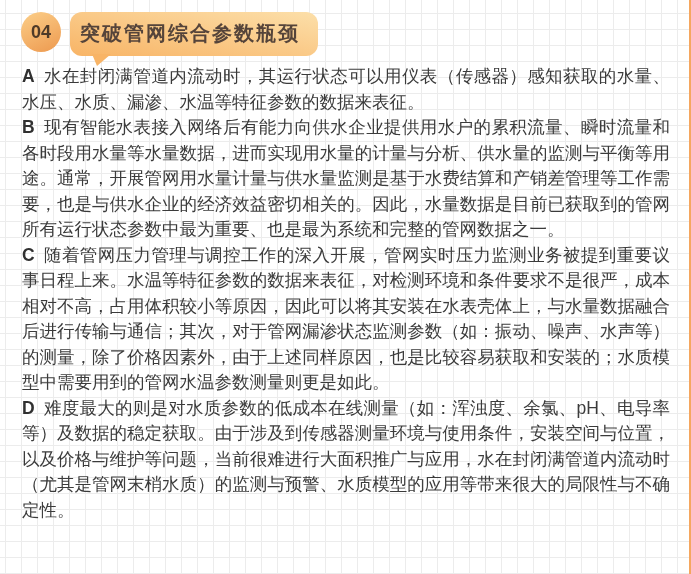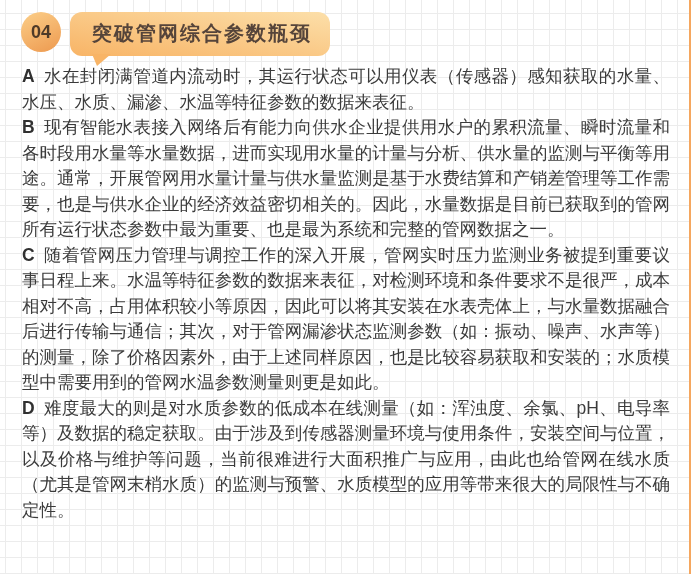--- a/index.html
+++ b/index.html
@@ -46,21 +46,21 @@
     justify-content: center;
     font-weight: bold;
     font-size: 18px;
     color: #4e3a28;
   }
   .bubble {
     position: relative;
     margin-left: 9px;
     background: linear-gradient(to top right, #f8b466, #fcdfa9);
     border-radius: 12px;
-    padding: 8px 18px 9px 22px;
+    padding: 8px 18px 9px 10px;
     font-size: 20px;
     font-weight: bold;
     color: #55443a;
     letter-spacing: 2px;
     white-space: nowrap;
   }
   .bubble-tail {
     position: absolute;
     left: 22px;
     top: calc(100% - 2px);
@@ -99,18 +99,18 @@
     <div class="bubble">
       <span>突破管网综合参数瓶颈</span>
       <span class="bubble-tail"></span>
     </div>
   </div>
 
   <div class="content">
     <p><span class="plabel">A</span><span>水在封闭满管道内流动时，其运行状态可以用仪表（传感器）感知获取的水量、水压、水质、漏渗、水温等特征参数的数据来表征。</span></p>
     <p><span class="plabel">B</span><span>现有智能水表接入网络后有能力向供水企业提供用水户的累积流量、瞬时流量和各时段用水量等水量数据，进而实现用水量的计量与分析、供水量的监测与平衡等用途。通常，开展管网用水量计量与供水量监测是基于水费结算和产销差管理等工作需要，也是与供水企业的经济效益密切相关的。因此，水量数据是目前已获取到的管网所有运行状态参数中最为重要、也是最为系统和完整的管网数据之一。</span></p>
     <p><span class="plabel">C</span><span>随着管网压力管理与调控工作的深入开展，管网实时压力监测业务被提到重要议事日程上来。水温等特征参数的数据来表征，对检测环境和条件要求不是很严，成本相对不高，占用体积较小等原因，因此可以将其安装在水表壳体上，与水量数据融合后进行传输与通信；其次，对于管网漏渗状态监测参数（如：振动、噪声、水声等）的测量，除了价格因素外，由于上述同样原因，也是比较容易获取和安装的；水质模型中需要用到的管网水温参数测量则更是如此。</span></p>
-    <p><span class="plabel">D</span><span>难度最大的则是对水质参数的低成本在线测量（如：浑浊度、余氯、pH、电导率等）及数据的稳定获取。由于涉及到传感器测量环境与使用条件，安装空间与位置，以及价格与维护等问题，当前很难进行大面积推广与应用，由此也给管网在线水质（尤其是管网末梢水质）的监测与预警、水质模型的应用等带来很大的局限性与不确定性。</span></p>
+    <p><span class="plabel">D</span><span>难度最大的则是对水质参数的低成本在线测量（如：浑浊度、余氯、pH、电导率等）及数据的稳定获取。由于涉及到传感器测量环境与使用条件，安装空间与位置，以及价格与维护等问题，当前很难进行大面积推广与应用，水在封闭满管道内流动时（尤其是管网末梢水质）的监测与预警、水质模型的应用等带来很大的局限性与不确定性。</span></p>
   </div>
 
   <div class="right-edge"></div>
 
 </div>
 
 </body></html>

